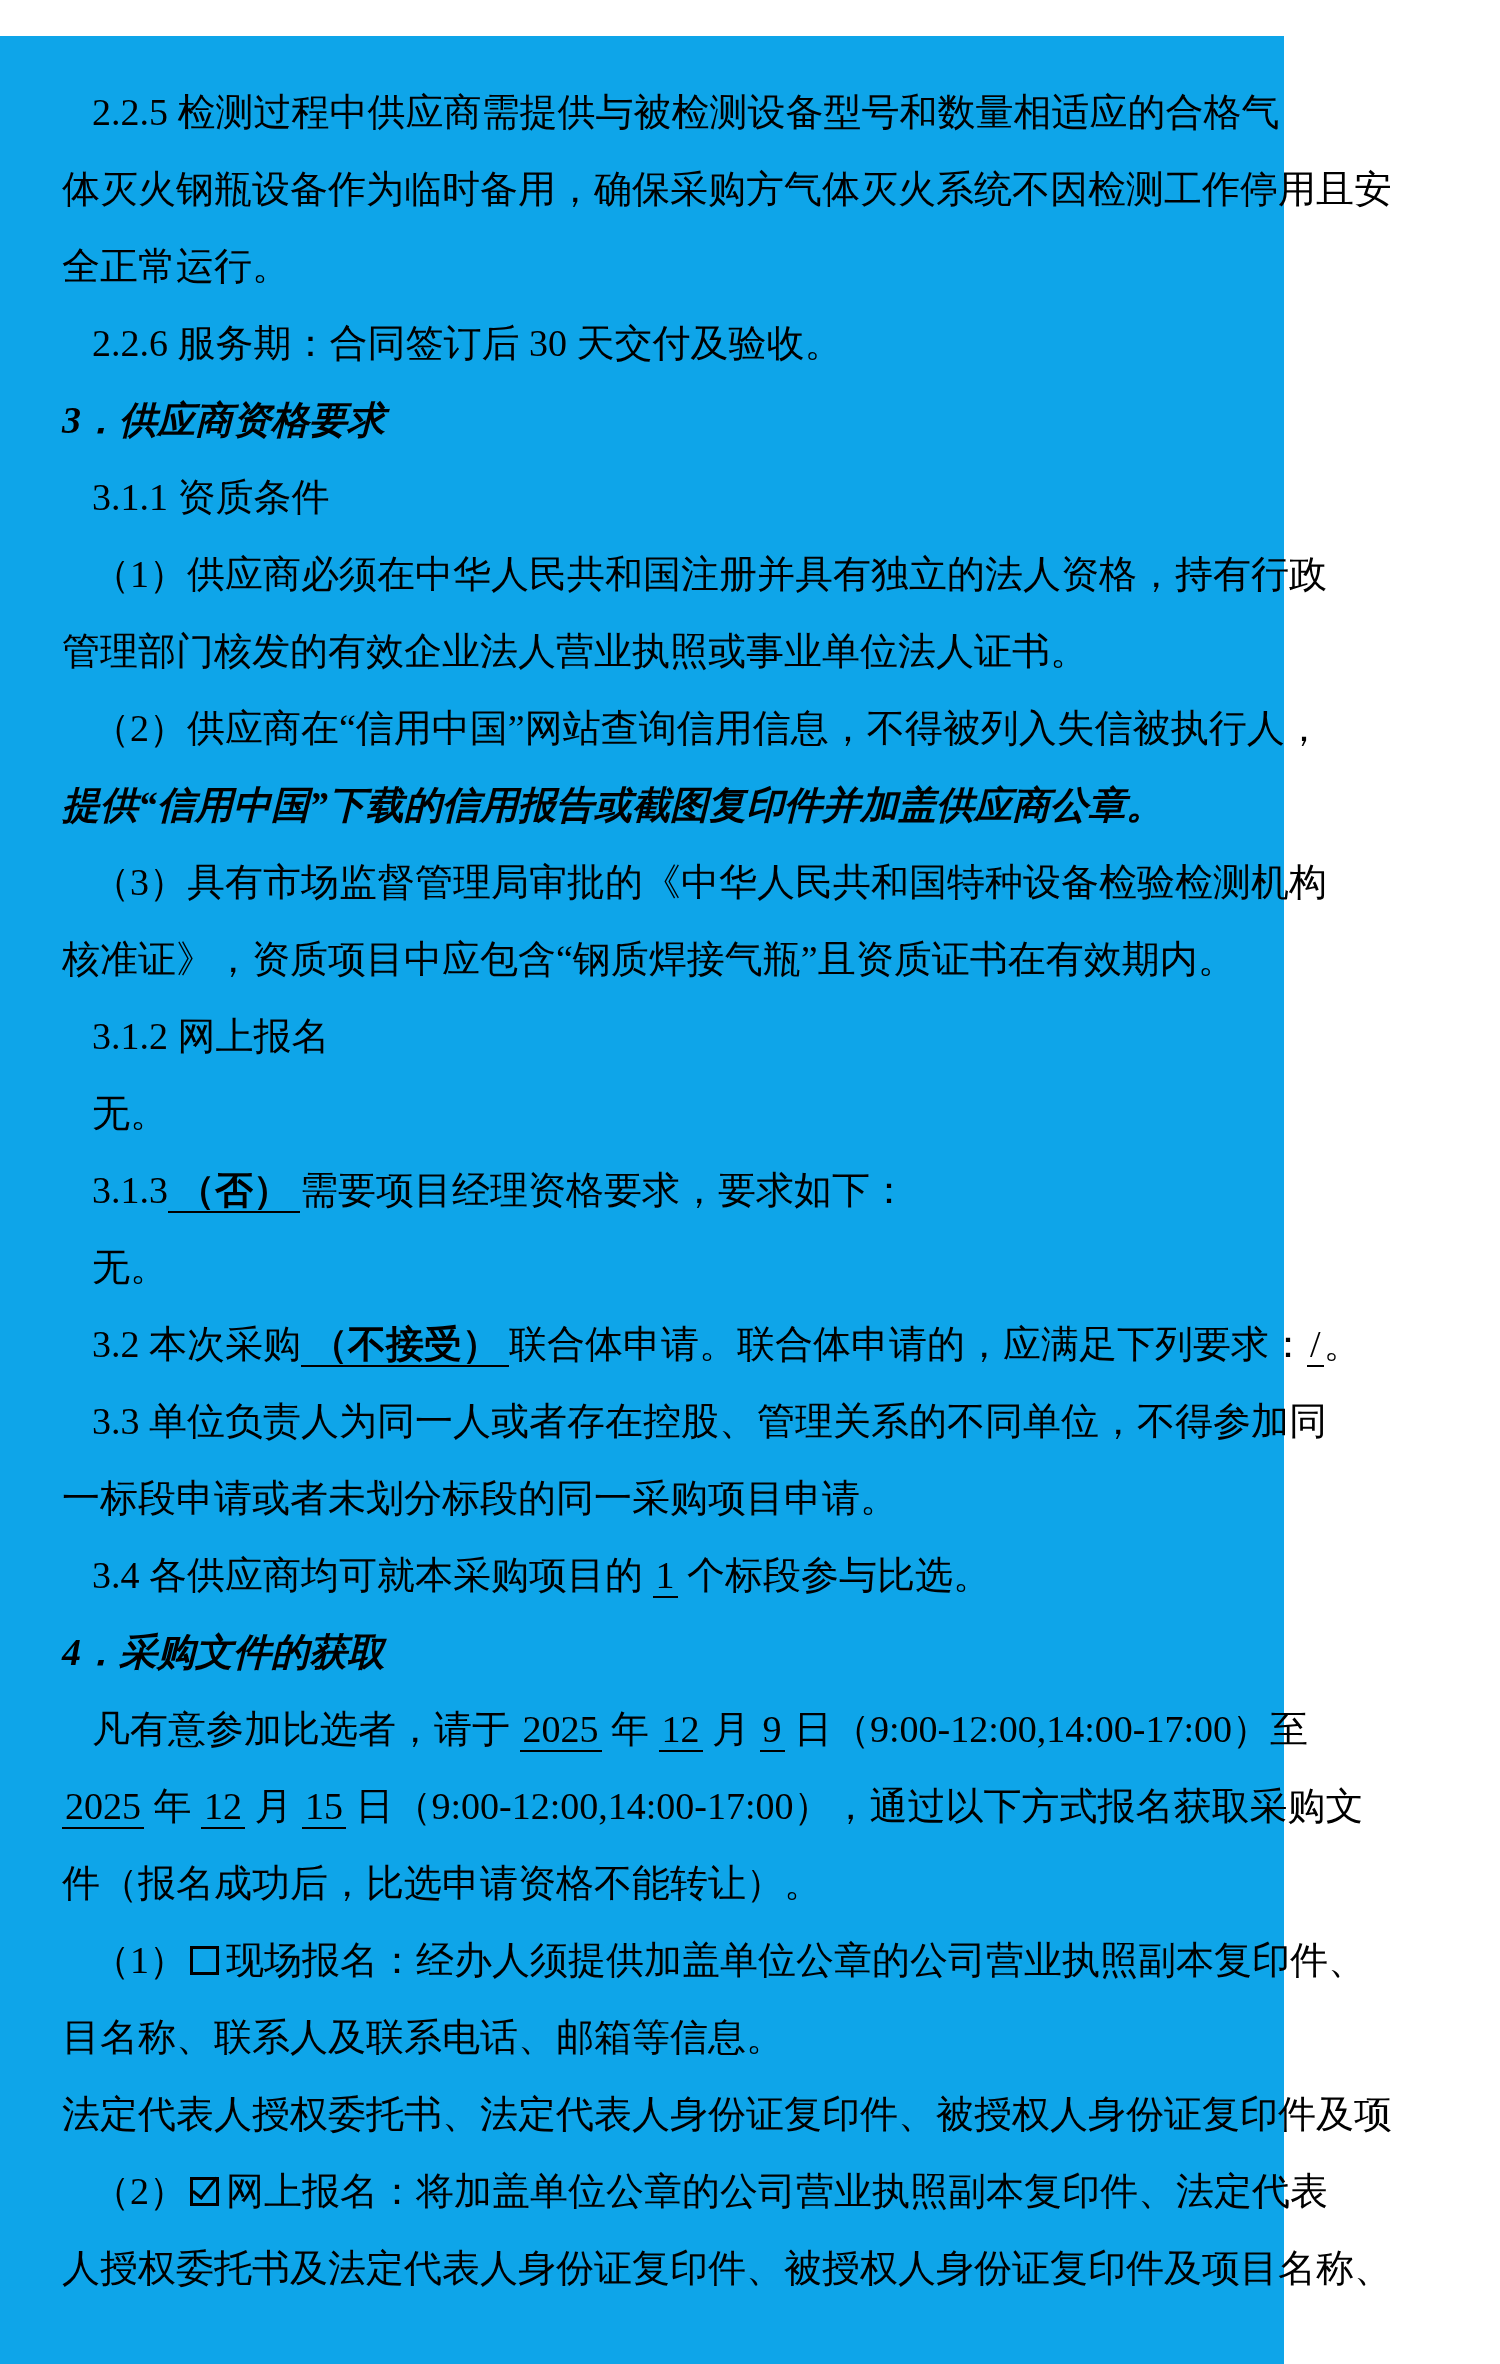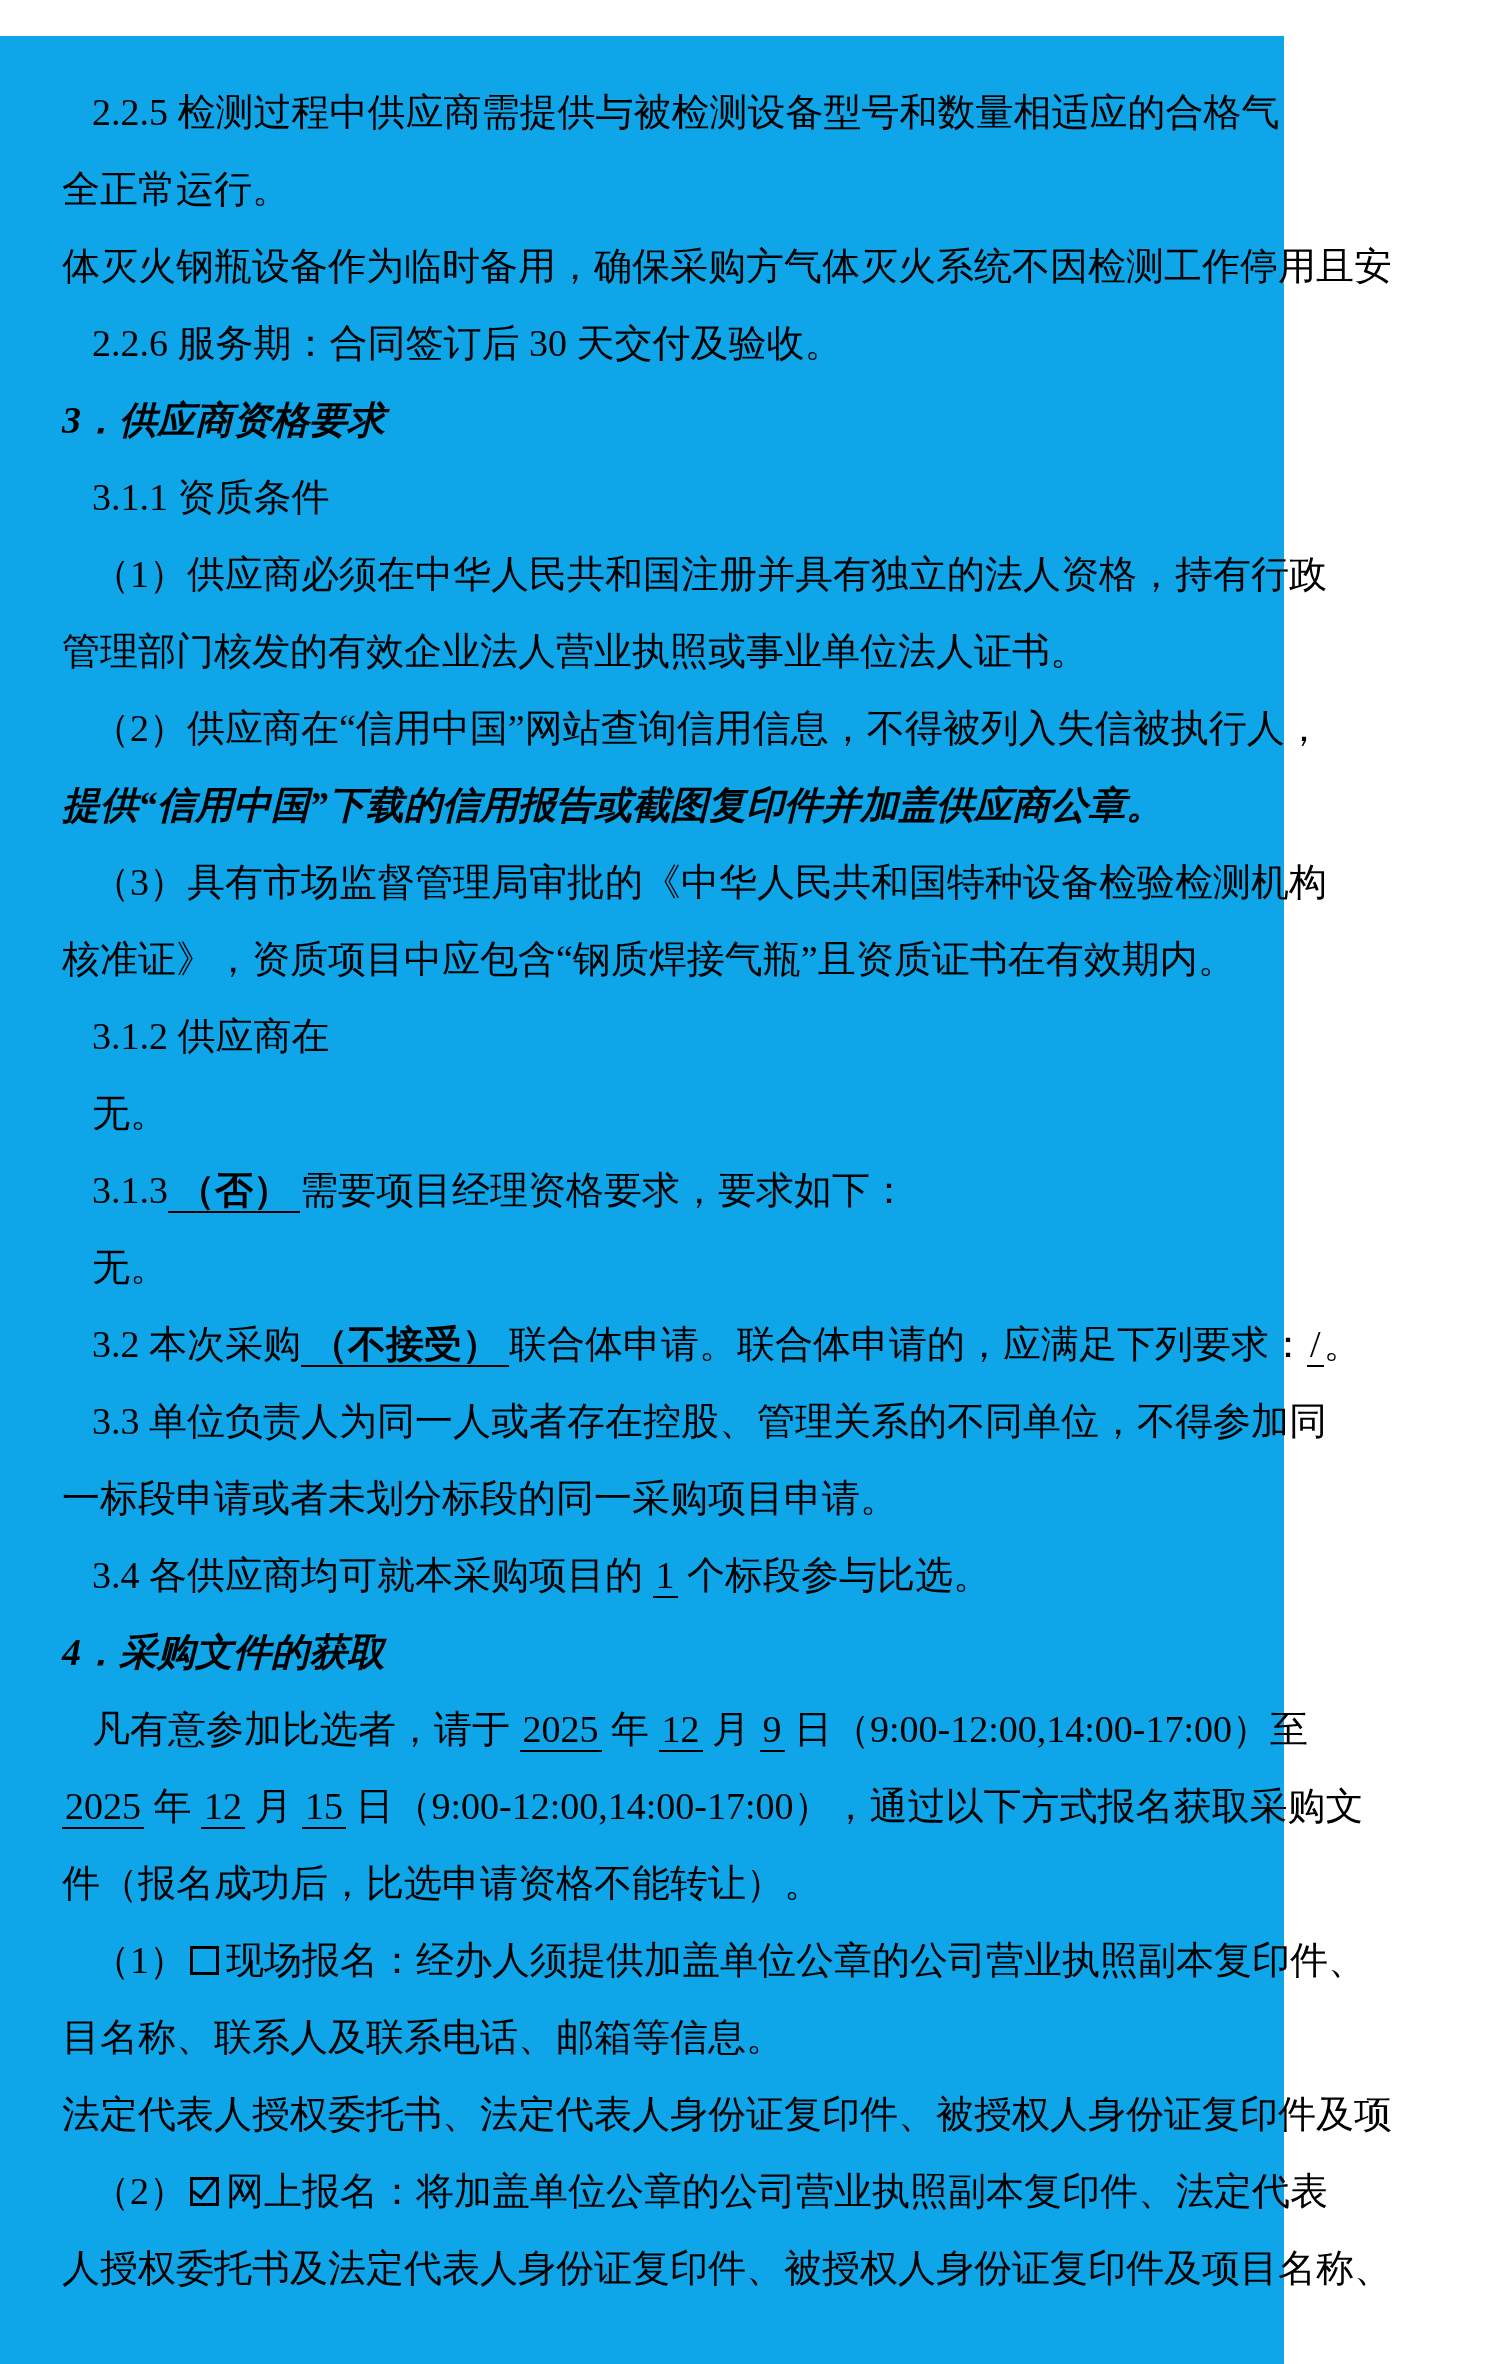--- a/index.html
+++ b/index.html
@@ -62,32 +62,32 @@
     border-bottom: 3.5px solid #000;
     transform: rotate(38deg);
   }
 </style>
 </head>
 <body>
 
 <div class="page">
   <main>
       <p class="line indent fill"><span class="seg n">2.2.5 检测过程中供应商需提供与被检测设备型号和数量相适应的合格气</span></p>
+      <p class="line fill"><span class="seg n">体灭火钢瓶设备作为临时备用，确保采购方气体灭火系统不因检测工作停用且安</span></p>
       <p class="line"><span class="seg n">全正常运行。</span></p>
-      <p class="line fill"><span class="seg n">体灭火钢瓶设备作为临时备用，确保采购方气体灭火系统不因检测工作停用且安</span></p>
       <p class="line indent"><span class="seg n">2.2.6 服务期：合同签订后 30 天交付及验收。</span></p>
       <p class="line"><span class="seg b">3．供应商资格要求</span></p>
       <p class="line indent"><span class="seg n">3.1.1 资质条件</span></p>
       <p class="line indent fill"><span class="seg n">（1）供应商必须在中华人民共和国注册并具有独立的法人资格，持有行政</span></p>
       <p class="line"><span class="seg n">管理部门核发的有效企业法人营业执照或事业单位法人证书。</span></p>
       <p class="line indent fill"><span class="seg n">（2）供应商在“信用中国”网站查询信用信息，不得被列入失信被执行人，</span></p>
       <p class="line"><span class="seg b">提供“信用中国”下载的信用报告或截图复印件并加盖供应商公章。</span></p>
       <p class="line indent fill"><span class="seg n">（3）具有市场监督管理局审批的《中华人民共和国特种设备检验检测机构</span></p>
       <p class="line"><span class="seg n">核准证》，资质项目中应包含“钢质焊接气瓶”且资质证书在有效期内。</span></p>
-      <p class="line indent"><span class="seg n">3.1.2 供应商在</span></p>
+      <p class="line indent"><span class="seg n">3.1.2 网上报名</span></p>
       <p class="line indent"><span class="seg n">无。</span></p>
       <p class="line indent"><span class="seg n">3.1.3</span><span class="seg bu">（否）</span><span class="seg n">需要项目经理资格要求，要求如下：</span></p>
       <p class="line indent"><span class="seg n">无。</span></p>
       <p class="line indent"><span class="seg n">3.2 本次采购</span><span class="seg bu">（不接受）</span><span class="seg n">联合体申请。联合体申请的，应满足下列要求：</span><span class="seg u">/</span><span class="seg n">。</span></p>
       <p class="line indent fill"><span class="seg n">3.3 单位负责人为同一人或者存在控股、管理关系的不同单位，不得参加同</span></p>
       <p class="line"><span class="seg n">一标段申请或者未划分标段的同一采购项目申请。</span></p>
       <p class="line indent"><span class="seg n">3.4 各供应商均可就本采购项目的 </span><span class="seg u">1</span><span class="seg n"> 个标段参与比选。</span></p>
       <p class="line"><span class="seg b">4．采购文件的获取</span></p>
       <p class="line indent fill"><span class="seg n">凡有意参加比选者，请于 </span><span class="seg u">2025</span><span class="seg n"> 年 </span><span class="seg u">12</span><span class="seg n"> 月 </span><span class="seg u">9</span><span class="seg n"> 日（9:00-12:00,14:00-17:00）至</span></p>
       <p class="line fill"><span class="seg u">2025</span><span class="seg n"> 年 </span><span class="seg u">12</span><span class="seg n"> 月 </span><span class="seg u">15</span><span class="seg n"> 日（9:00-12:00,14:00-17:00），通过以下方式报名获取采购文</span></p>

